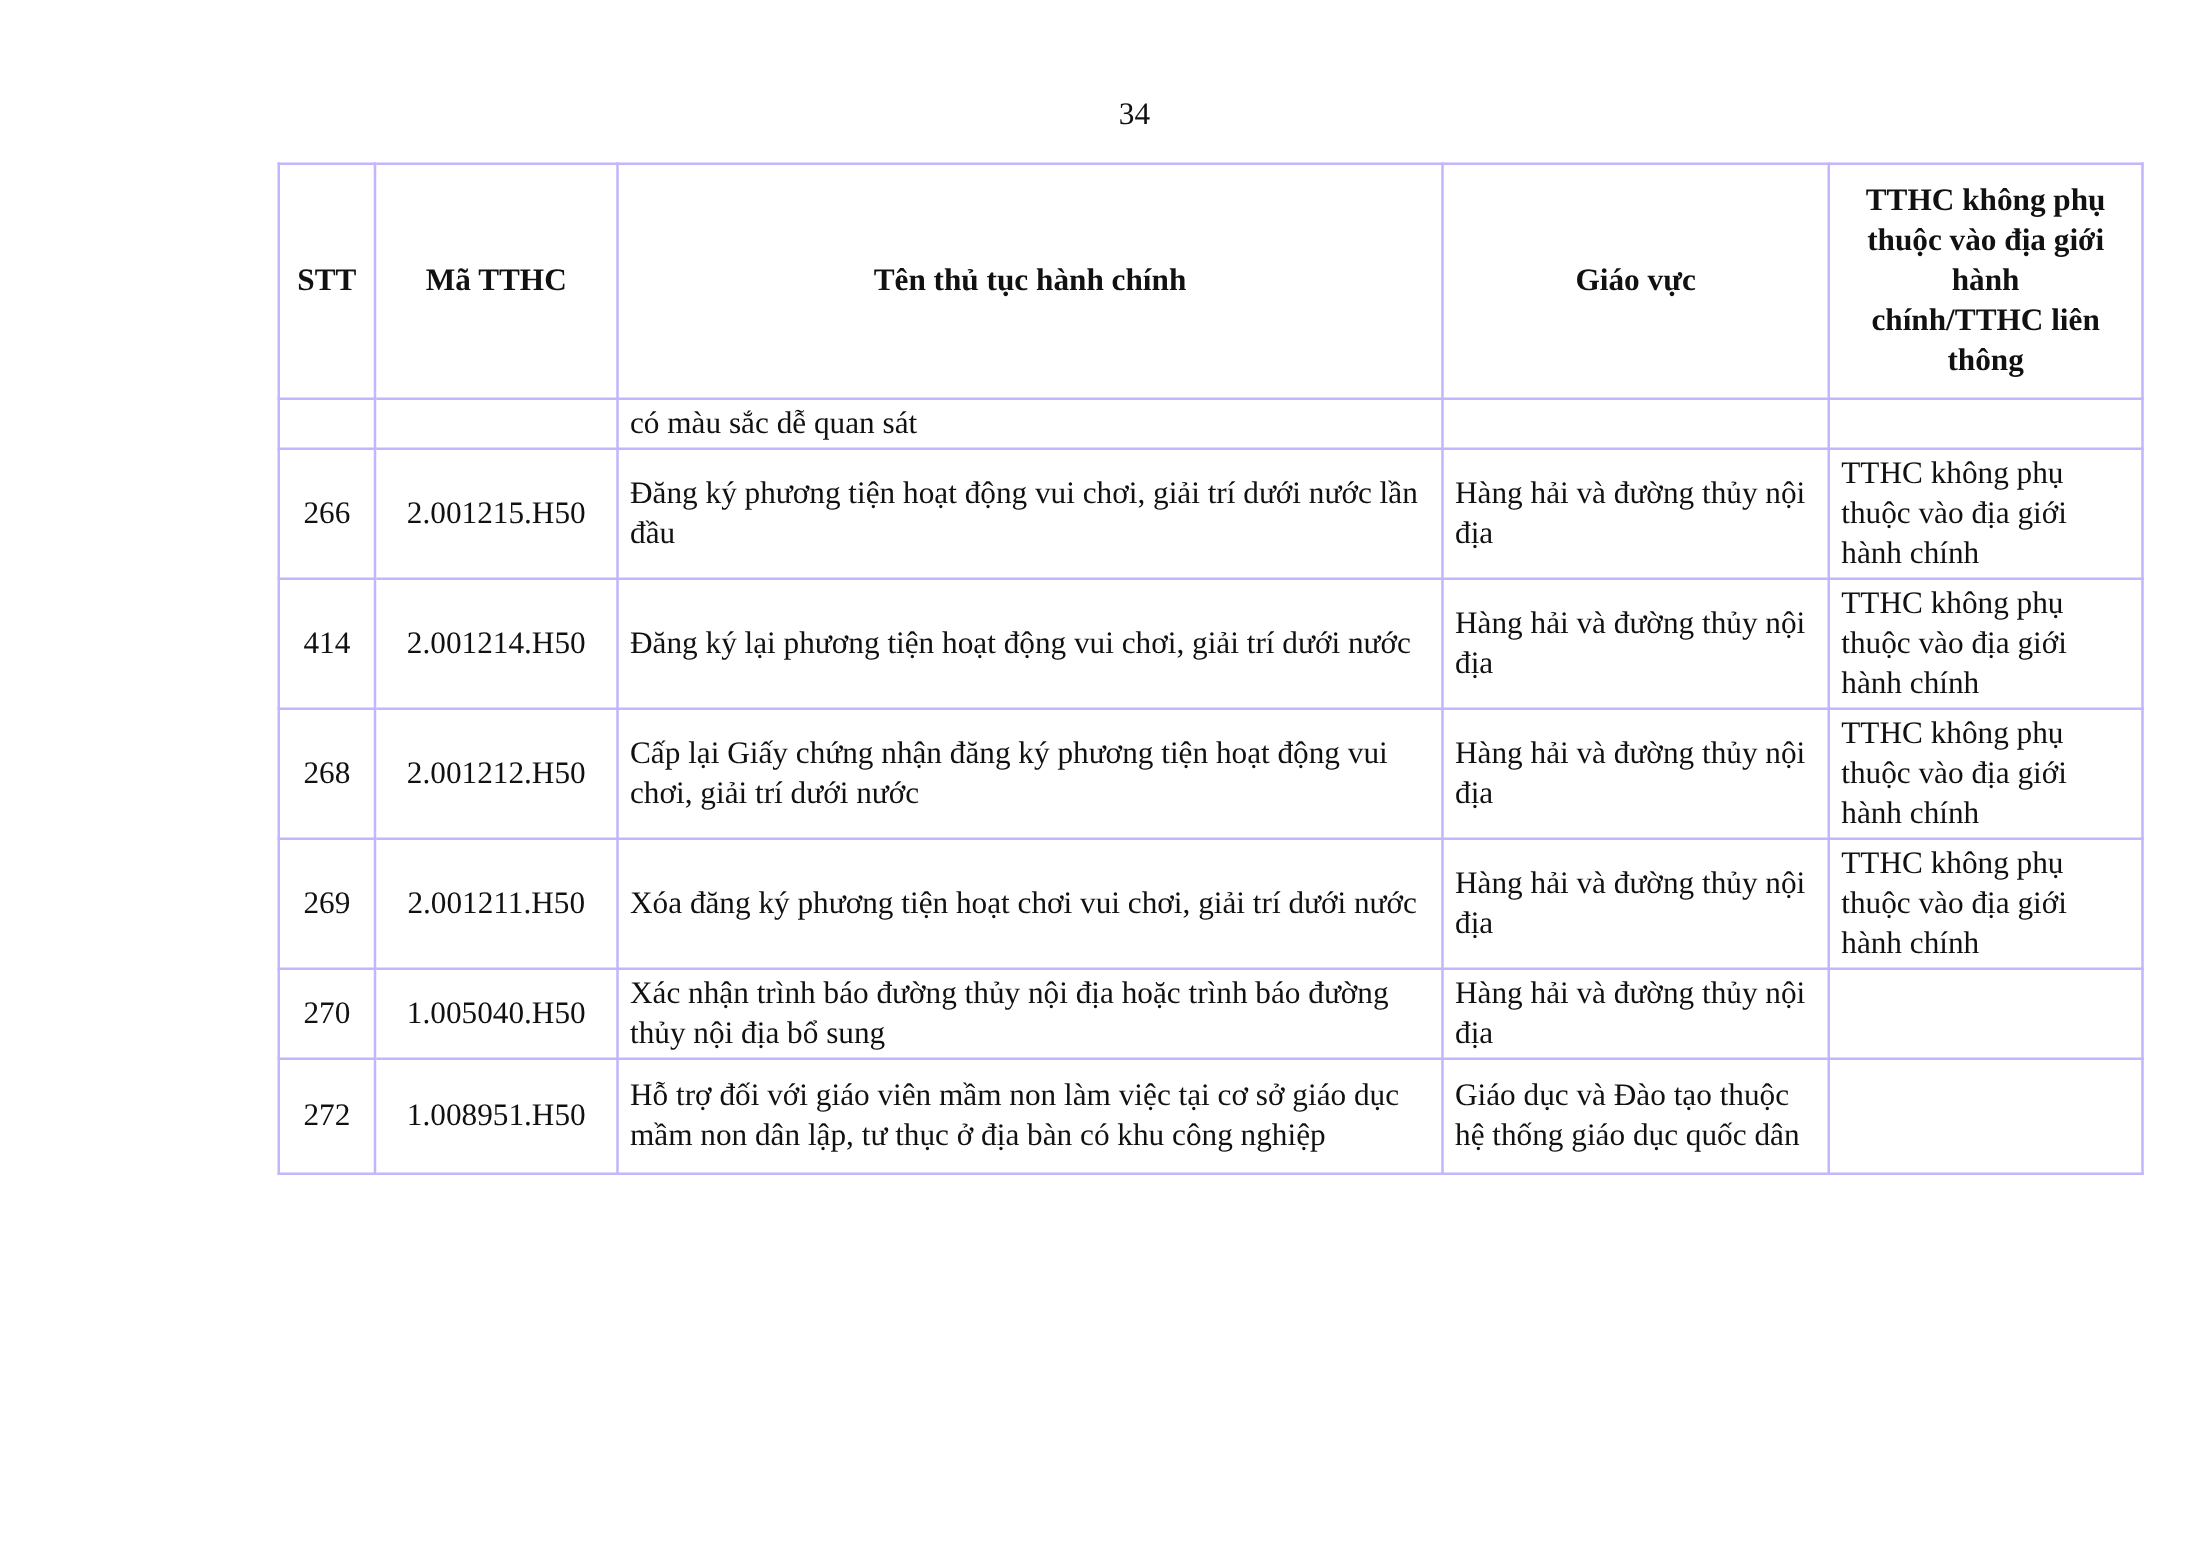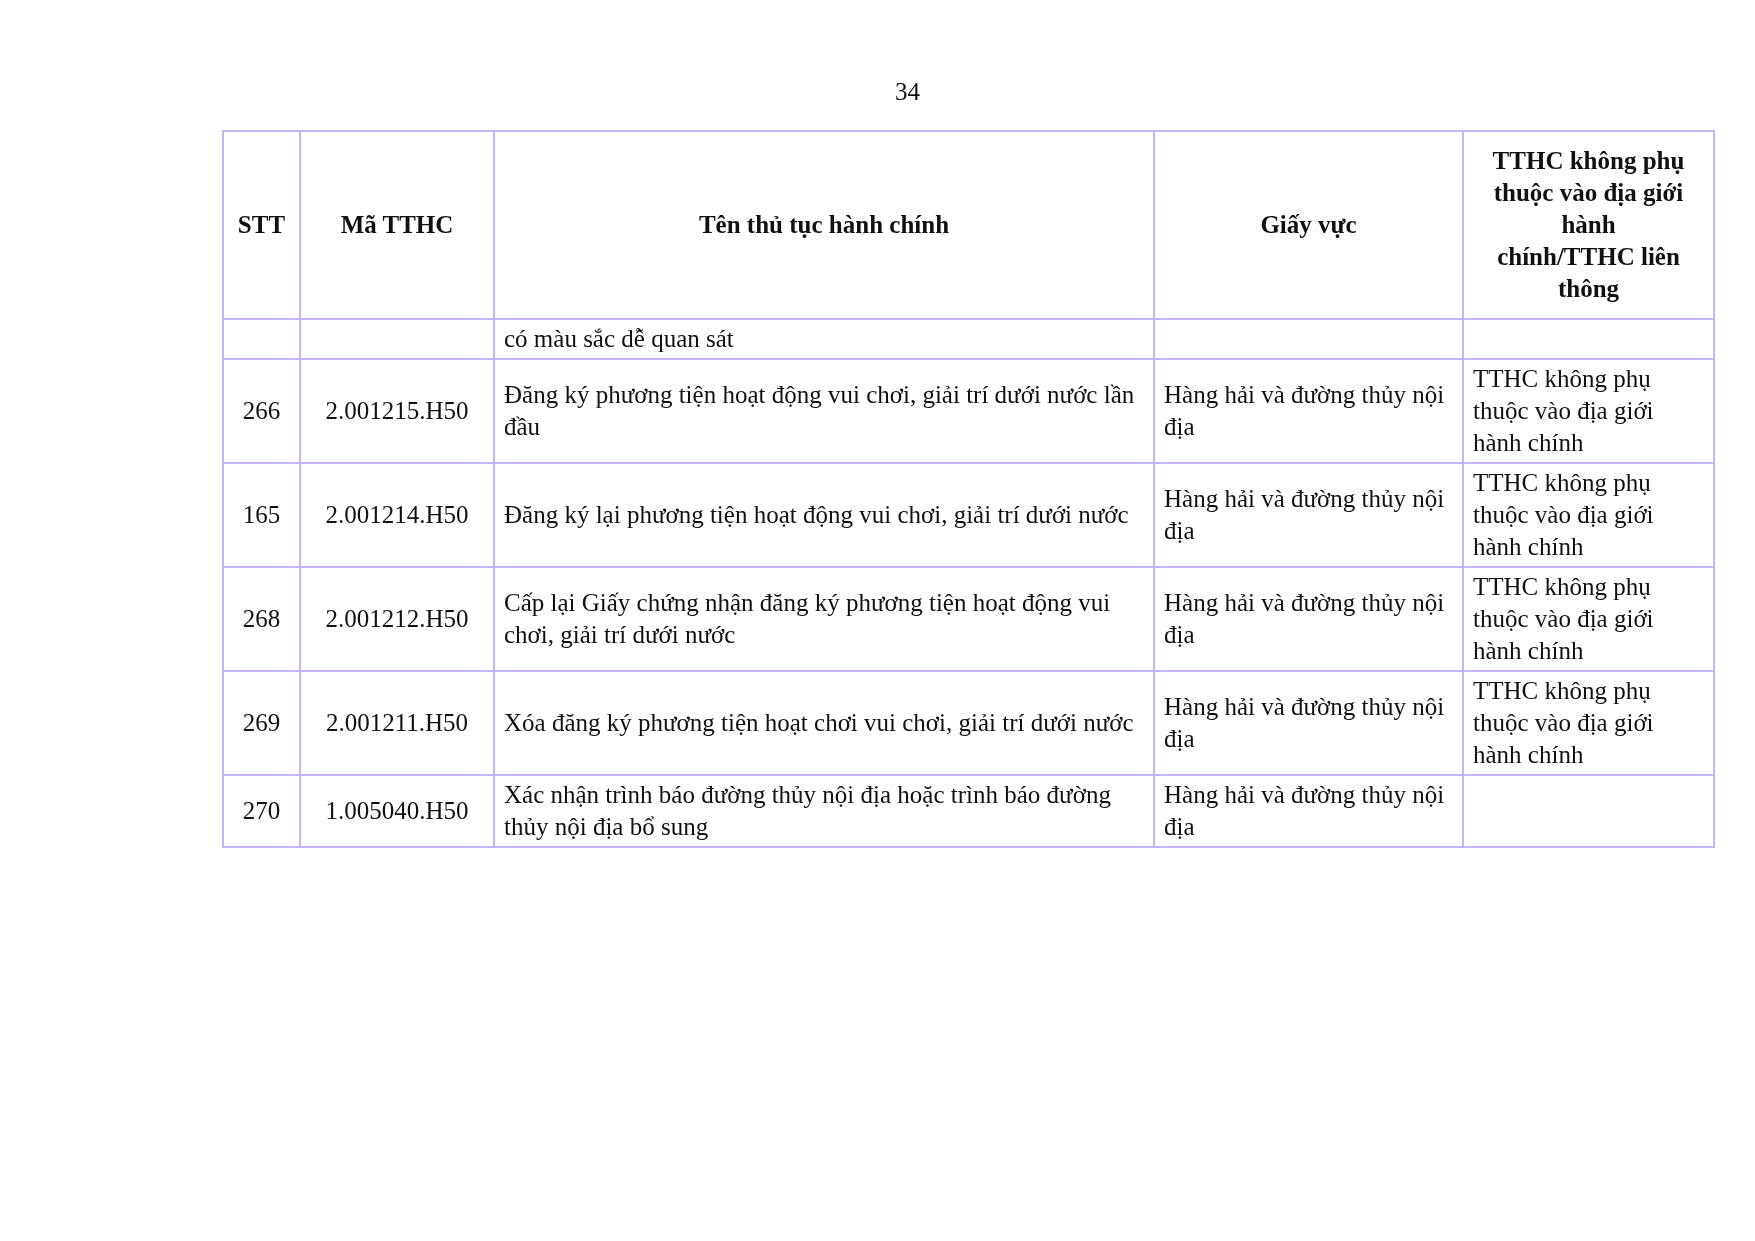--- a/index.html
+++ b/index.html
@@ -70,21 +70,21 @@
     <col class="c-code">
     <col class="c-name">
     <col class="c-field">
     <col class="c-note">
   </colgroup>
   <thead>
     <tr>
       <th>STT</th>
       <th>Mã TTHC</th>
       <th>Tên thủ tục hành chính</th>
-      <th>Giấy vực</th>
+      <th>Giáo vực</th>
       <th>TTHC không phụ
 thuộc vào địa giới
 hành
 chính/TTHC liên
 thông</th>
     </tr>
   </thead>
   <tbody id="tbody">
       <tr style="height: 37px;">
         <td class="stt"></td>
@@ -94,21 +94,21 @@
         <td class="note"></td>
       </tr>
       <tr style="height: 103px;">
         <td class="stt">266</td>
         <td class="code">2.001215.H50</td>
         <td class="name">Đăng ký phương tiện hoạt động vui chơi, giải trí dưới nước lần đầu</td>
         <td class="field">Hàng hải và đường thủy nội địa</td>
         <td class="note">TTHC không phụ thuộc vào địa giới hành chính</td>
       </tr>
       <tr style="height: 101px;">
-        <td class="stt">165</td>
+        <td class="stt">414</td>
         <td class="code">2.001214.H50</td>
         <td class="name">Đăng ký lại phương tiện hoạt động vui chơi, giải trí dưới nước</td>
         <td class="field">Hàng hải và đường thủy nội địa</td>
         <td class="note">TTHC không phụ thuộc vào địa giới hành chính</td>
       </tr>
       <tr style="height: 104px;">
         <td class="stt">268</td>
         <td class="code">2.001212.H50</td>
         <td class="name">Cấp lại Giấy chứng nhận đăng ký phương tiện hoạt động vui chơi, giải trí dưới nước</td>
         <td class="field">Hàng hải và đường thủy nội địa</td>
@@ -121,14 +121,21 @@
         <td class="field">Hàng hải và đường thủy nội địa</td>
         <td class="note">TTHC không phụ thuộc vào địa giới hành chính</td>
       </tr>
       <tr style="height: 69px;">
         <td class="stt">270</td>
         <td class="code">1.005040.H50</td>
         <td class="name">Xác nhận trình báo đường thủy nội địa hoặc trình báo đường thủy nội địa bổ sung</td>
         <td class="field">Hàng hải và đường thủy nội địa</td>
         <td class="note"></td>
       </tr>
+      <tr style="height: 92px;">
+        <td class="stt">272</td>
+        <td class="code">1.008951.H50</td>
+        <td class="name">Hỗ trợ đối với giáo viên mầm non làm việc tại cơ sở giáo dục mầm non dân lập, tư thục ở địa bàn có khu công nghiệp</td>
+        <td class="field">Giáo dục và Đào tạo thuộc hệ thống giáo dục quốc dân</td>
+        <td class="note"></td>
+      </tr>
     </tbody>
 </table>
 
 </body></html>

